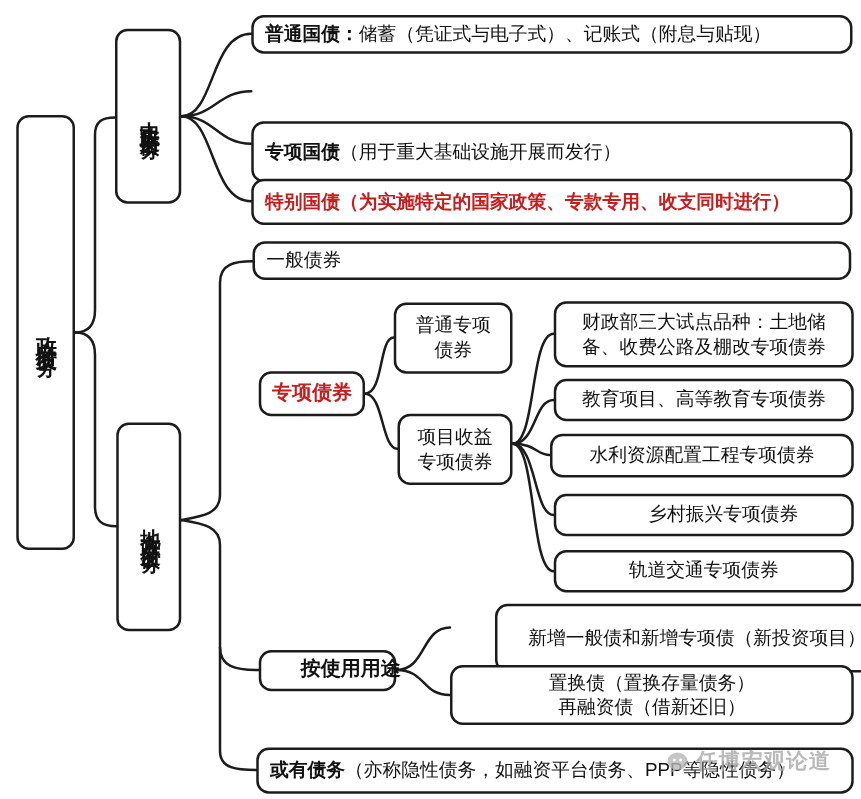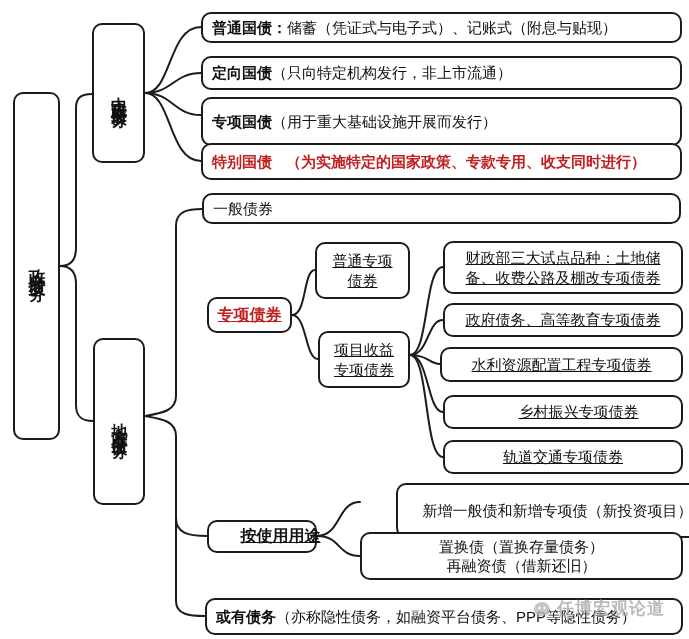--- a/index.html
+++ b/index.html
@@ -15,21 +15,21 @@
   }
   svg.wires{position:absolute;left:0;top:0;width:689px;height:639px;}
   svg.wires path{fill:none;stroke:var(--line);stroke-width:2;stroke-linecap:round;}
   .box{
     position:absolute;box-sizing:border-box;background:var(--box-bg);
     border:2px solid var(--line);border-radius:10px;
     display:flex;align-items:center;font-size:15px;line-height:1.3;color:#111;
     white-space:nowrap;
   }
   .pad{padding:2px 9px;}
-  .center{justify-content:center;text-align:center;text-decoration:underline;}
+  .center{justify-content:center;text-align:center;}
   .col{flex-direction:column;justify-content:center;}
   .b{font-weight:bold;}
   .red-box{color:var(--red);font-weight:bold;}
   .red-text{color:var(--red);font-weight:bold;font-size:16px;}
   .vbox{justify-content:center;}
   .vtext{
     writing-mode:vertical-rl;text-orientation:upright;
     font-weight:bold;font-size:17px;letter-spacing:5px;
   }
   .watermark{
@@ -82,29 +82,25 @@
   </div>
 
   <div class="box vbox" style="left:93px;top:338px;width:52px;height:167px;">
     <span class="vtext" style="letter-spacing:4px;font-size:16px;">地方政府债务</span>
   </div>
 
   <div class="box pad" style="left:201px;top:12px;width:481px;height:31px;">
     <span class="b">普通国债：</span>
       <span>储蓄（凭证式与电子式）、记账式（附息与贴现）</span>
   </div>
-  <div class="box pad" style="left:201px;top:56px;width:481px;height:34px;">
-    <span class="b">定向国债</span>
-      <span>（只向特定机构发行，非上市流通）</span>
-  </div>
   <div class="box pad" style="left:201px;top:97px;width:481px;height:49px;">
     <span class="b">专项国债</span>
       <span>（用于重大基础设施开展而发行）</span>
   </div>
-  <div class="box pad red-box" style="left:201px;top:143px;width:481px;height:37px;gap:14px;">
+  <div class="box pad red-box" style="left:201px;top:143px;width:481px;height:37px;">
     <span>特别国债</span>
       <span>（为实施特定的国家政策、专款专用、收支同时进行）</span>
   </div>
 
   <div class="box pad" style="left:202px;top:193px;width:479px;height:31px;">
     <span>一般债券</span>
   </div>
 
   <div class="box center red-text" style="left:207px;top:297px;width:85px;height:36px;">
     <span>专项债券</span>
@@ -118,21 +114,21 @@
   <div class="box col center pad" style="left:318px;top:331px;width:92px;height:57px;">
     <span>项目收益</span>
     <span>专项债券</span>
   </div>
 
   <div class="box col center pad" style="left:443px;top:241px;width:240px;height:53px;">
     <span>财政部三大试点品种：土地储</span>
     <span>备、收费公路及棚改专项债券</span>
   </div>
   <div class="box col center pad" style="left:443px;top:303px;width:240px;height:34px;">
-    <span>政府债务、高等教育专项债券</span>
+    <span>教育项目、高等教育专项债券</span>
     <span></span>
   </div>
   <div class="box col center pad" style="left:440px;top:347px;width:243px;height:35px;">
     <span>水利资源配置工程专项债券</span>
     <span></span>
   </div>
   <div class="box col center pad" style="left:443px;top:395px;width:240px;height:34px;padding-left:40px;">
     <span>乡村振兴专项债券</span>
     <span></span>
   </div>

